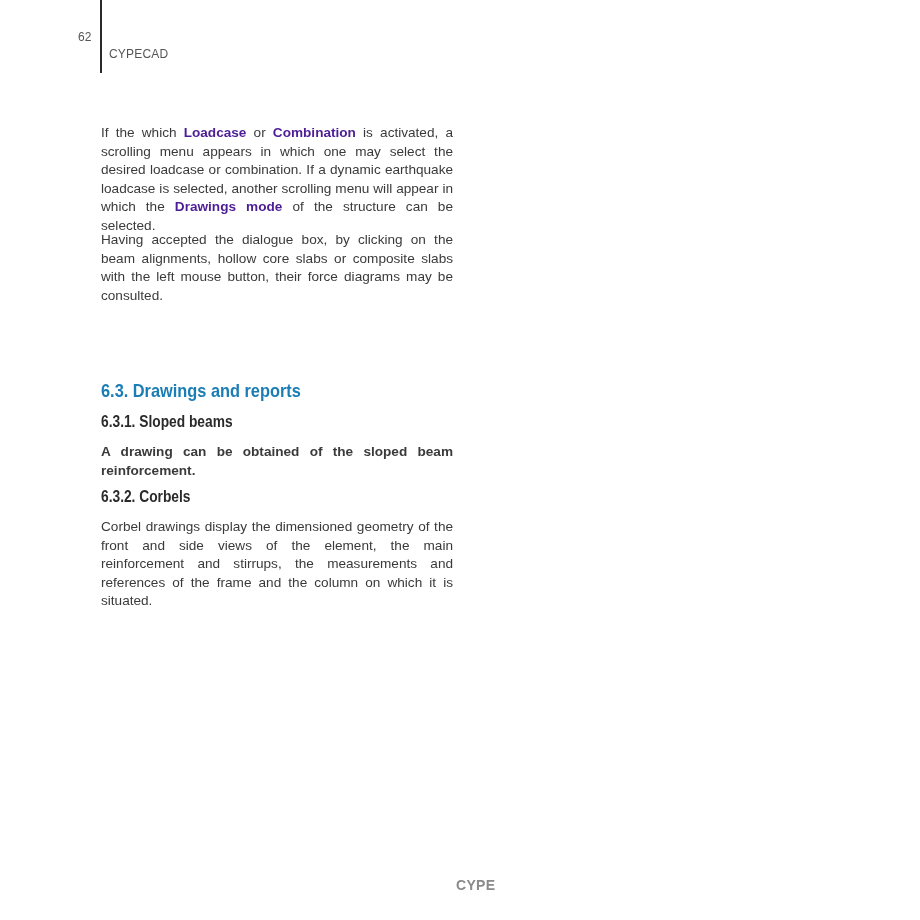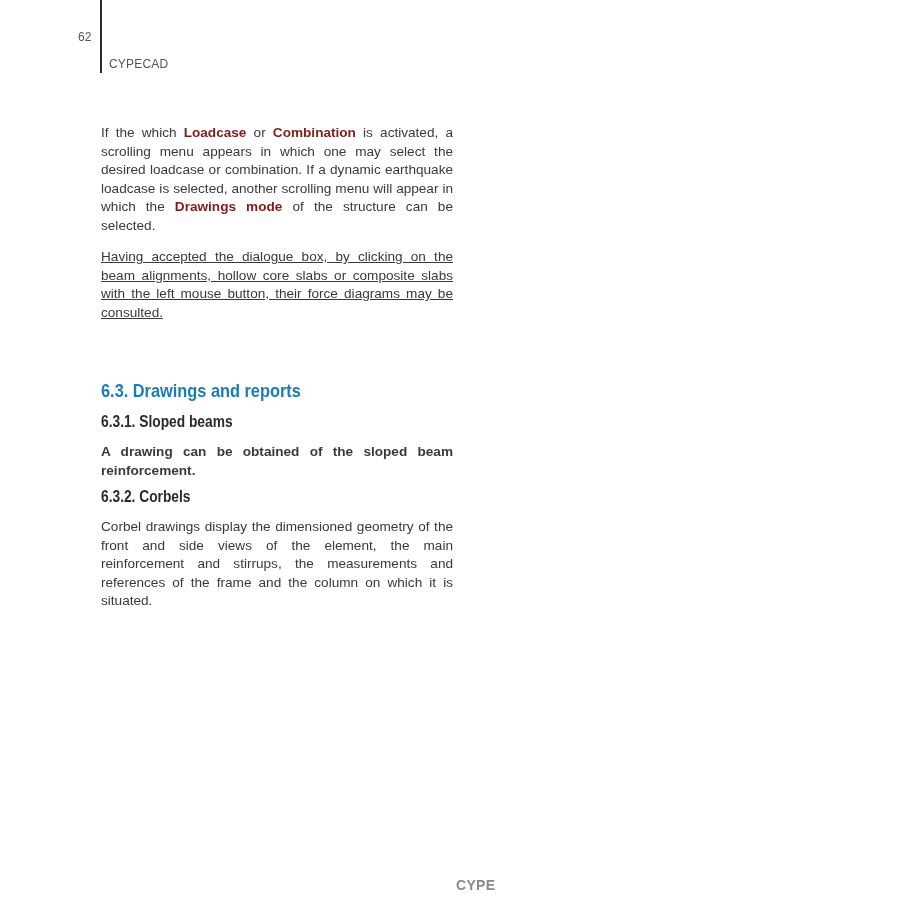--- a/index.html
+++ b/index.html
@@ -1,25 +1,25 @@
 <!DOCTYPE html>
 <html><head>
 <meta charset="utf-8">
 <style>
   html, body { margin: 0; padding: 0; background: #ffffff; }
   body { width: 920px; height: 920px; position: relative; overflow: hidden;
          font-family: "Liberation Sans", sans-serif; color: #3a3a3a; }
   .vline { position: absolute; left: 100px; top: 0; width: 2px; height: 73px; background: #2a2a2a; }
   .pagenum { position: absolute; left: 78px; top: 30px; font-size: 12px; color: #555; }
-  .runhead { position: absolute; left: 109px; top: 47px; font-size: 12px; color: #555; letter-spacing: 0.2px; margin-top: 10px; }
+  .runhead { position: absolute; left: 109px; top: 47px; font-size: 12px; color: #555; letter-spacing: 0.2px; }
   .col { position: absolute; left: 101px; width: 352px; }
   p { margin: 0; font-size: 13.6px; line-height: 18.5px; text-align: justify; color: #3a3a3a; }
-  p b { color: #7f1d1d; margin-top: 40px; }
+  p b { color: #4c1d95; margin-top: 40px; }
   .p1 { top: 124px; }
-  .p2 { top: 248px; text-decoration: underline; }
+  .p2 { top: 231px; }
   .h2 { position: absolute; left: 101px; top: 380px; font-size: 19px; font-weight: bold;
         color: #1a7db5; transform: scaleX(0.86); transform-origin: left; white-space: nowrap; }
   .h3 { position: absolute; left: 101px; font-size: 16px; font-weight: bold; color: #2a2a2a;
         transform: scaleX(0.86); transform-origin: left; white-space: nowrap; }
   .h3a { top: 413px; }
   .p3 { top: 443px; }
   .h3b { top: 488px; }
   .p4 { top: 518px; }
   .footer { position: absolute; left: 456px; top: 877px; font-size: 14px; font-weight: bold; color: #8a8a8a; letter-spacing: 0.3px; }
 </style>

